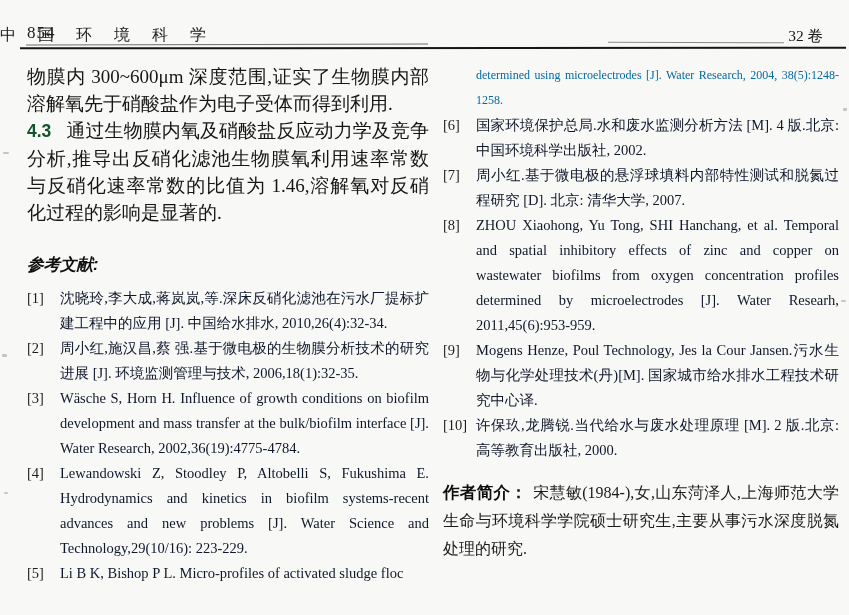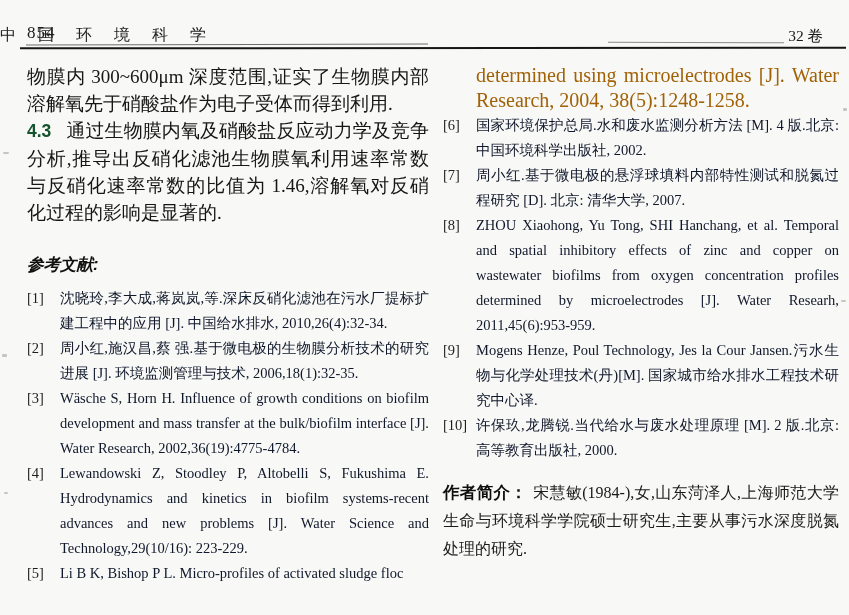--- a/index.html
+++ b/index.html
@@ -64,22 +64,22 @@
   .ref-list { margin-top: 10px; }
   .ref-item { display: flex; }
   .ref-label {
     flex: 0 0 33px; font-size: 14.5px; line-height: 25px; color: #1d1d1d;
   }
   .ref-text {
     flex: 1; font-size: 14.5px; line-height: 25px;
     text-align: justify; color: #0f172a;
   }
   .ref-continuation {
-    padding-left: 33px; font-size: 20px; line-height: 25px;
-    text-align: justify; color: #a16207;
+    padding-left: 33px; font-size: 12px; line-height: 25px;
+    text-align: justify; color: #0369a1;
   }
 
   .ack-para, .bio-para {
     font-size: 16px; line-height: 28px; text-align: justify; color: #1a1a1a;
   }
   .ack-para { margin-top: 27px; }
   .bio-para { margin-top: 15px; }
   .inline-head {
     font-family: "Liberation Sans", "DejaVu Sans", sans-serif;
     font-weight: bold; font-size: 16.5px; color: #0f0f0f;

